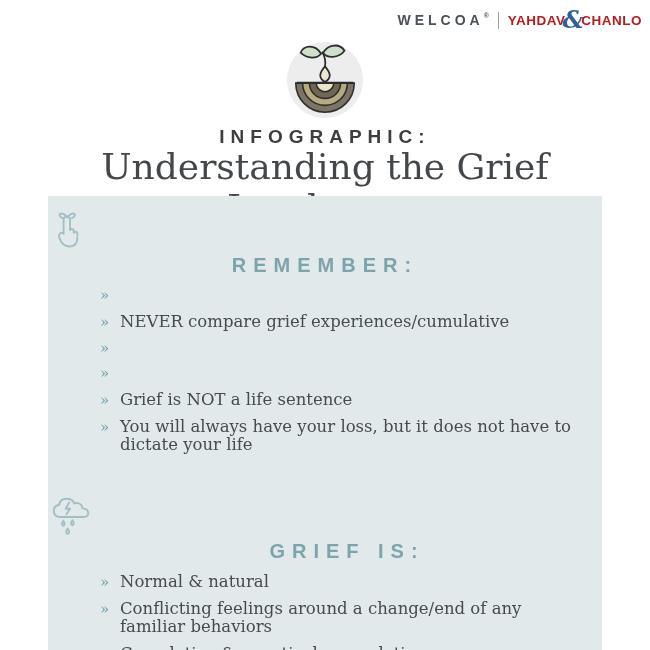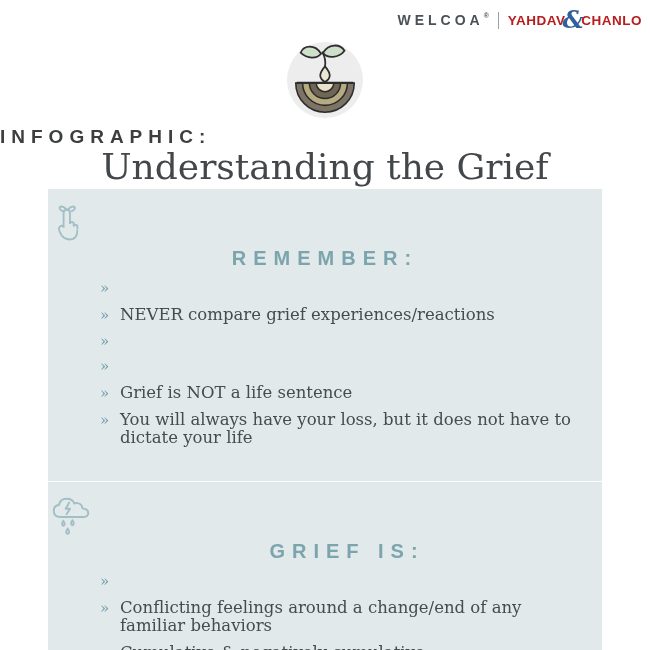--- a/index.html
+++ b/index.html
@@ -31,36 +31,36 @@
   }
 
   
   .seed-medallion {
     position: absolute; top: 41px; left: 50%; transform: translateX(-50%);
     width: 78px; height: 78px;
   }
 
   
   .kicker {
-    position: absolute; top: 126px; left: 0; right: 0; text-align: left;
+    position: absolute; top: 126px; left: 0; right: 0; text-align: center;
     font-size: 19px; font-weight: 700; letter-spacing: 6px;
     color: #3c3e3f;
   }
   .page-title {
     position: absolute; top: 146px; left: 0; right: 0; text-align: center;
     font-family: "DejaVu Serif", serif; font-weight: 400;
     font-size: 36px; color: #43474a;
   }
 
   
   .section-box {
     position: absolute; left: 48px; width: 554px;
     background: #e2e9ea;
   }
-  .section-box.remember { top: 189px; height: 292px; }
+  .section-box.remember { top: 196px; height: 292px; }
   .section-box.grief-is { top: 482px; height: 168px; }
 
   .section-icon {
     display: block; margin: 12px auto 2px auto;
   }
   .section-icon svg { display: block; }
   .icon-stroke { stroke: #a2bfc6; fill: none; stroke-width: 2; stroke-linecap: round; stroke-linejoin: round; }
 
   .section-heading {
     text-align: center;
@@ -127,21 +127,21 @@
   </span>
   <h2 class="section-heading">REMEMBER:</h2>
   <ul class="bullet-list">
 
       <li class="bullet-item">
         <span class="bullet-marker">»</span>
       </li>
 
       <li class="bullet-item">
         <span class="bullet-marker">»</span>
-        <span class="bullet-text">NEVER compare grief experiences/reactions</span>
+        <span class="bullet-text">NEVER compare grief experiences/cumulative</span>
       </li>
 
       <li class="bullet-item">
         <span class="bullet-marker">»</span>
       </li>
 
       <li class="bullet-item">
         <span class="bullet-marker">»</span>
       </li>
 
@@ -167,20 +167,21 @@
         <path d="M25.5 27.5 q-2.8 4 0 5.2 q2.8 -1.2 0 -5.2"></path>
         <path d="M20.5 36 q-3.2 4.5 0 5.8 q3.2 -1.3 0 -5.8"></path>
       </g>
     </svg>
   </span>
   <h2 class="section-heading">GRIEF IS:</h2>
   <ul class="bullet-list">
 
       <li class="bullet-item">
         <span class="bullet-marker">»</span>
+        <span class="bullet-text">Normal &amp; natural</span>
       </li>
 
       <li class="bullet-item">
         <span class="bullet-marker">»</span>
         <span class="bullet-text">Conflicting feelings around a change/end of any familiar behaviors</span>
       </li>
 
       <li class="bullet-item">
         <span class="bullet-marker">»</span>
         <span class="bullet-text">Cumulative &amp; negatively cumulative</span>

